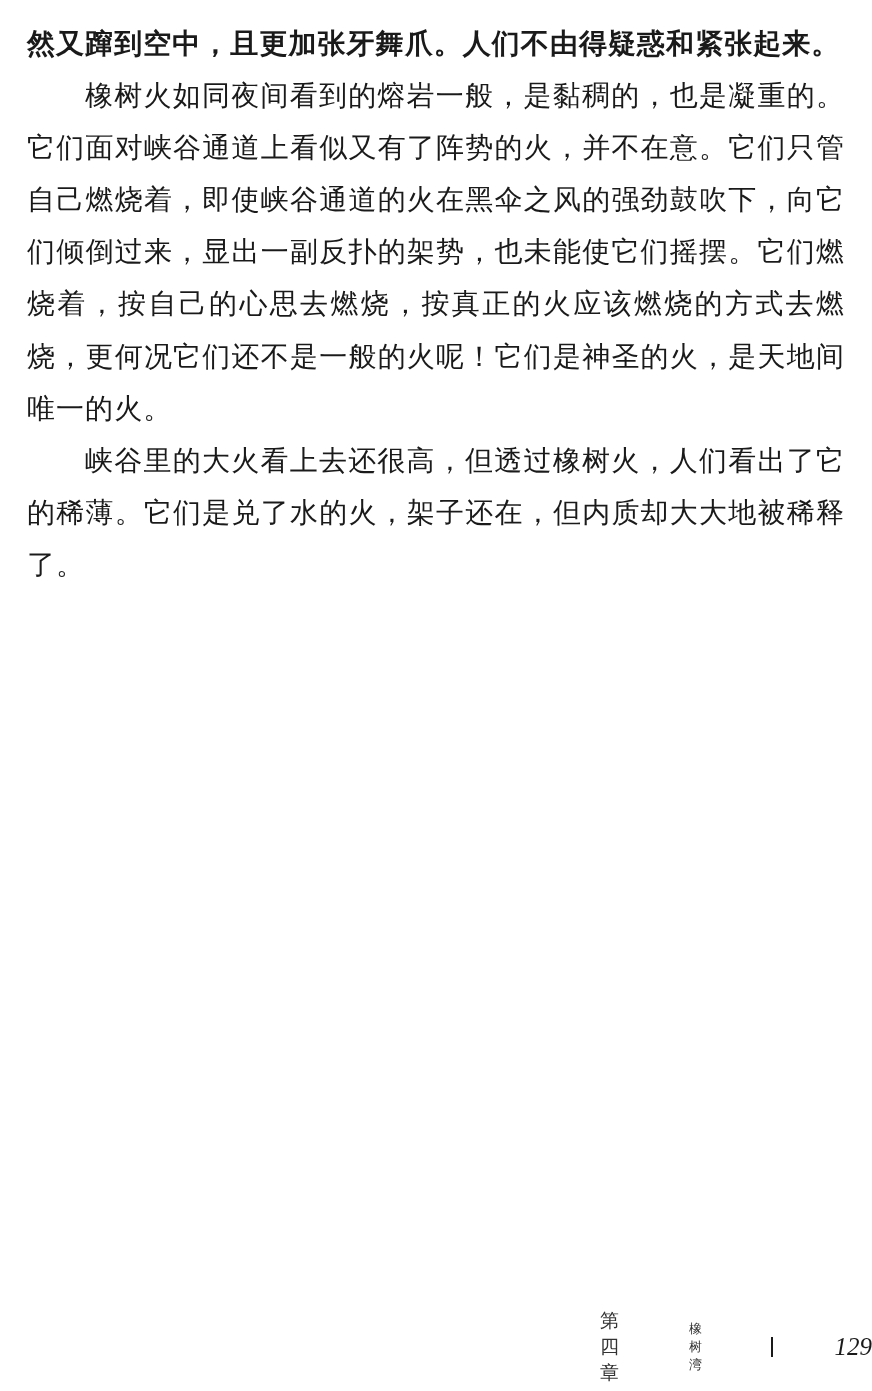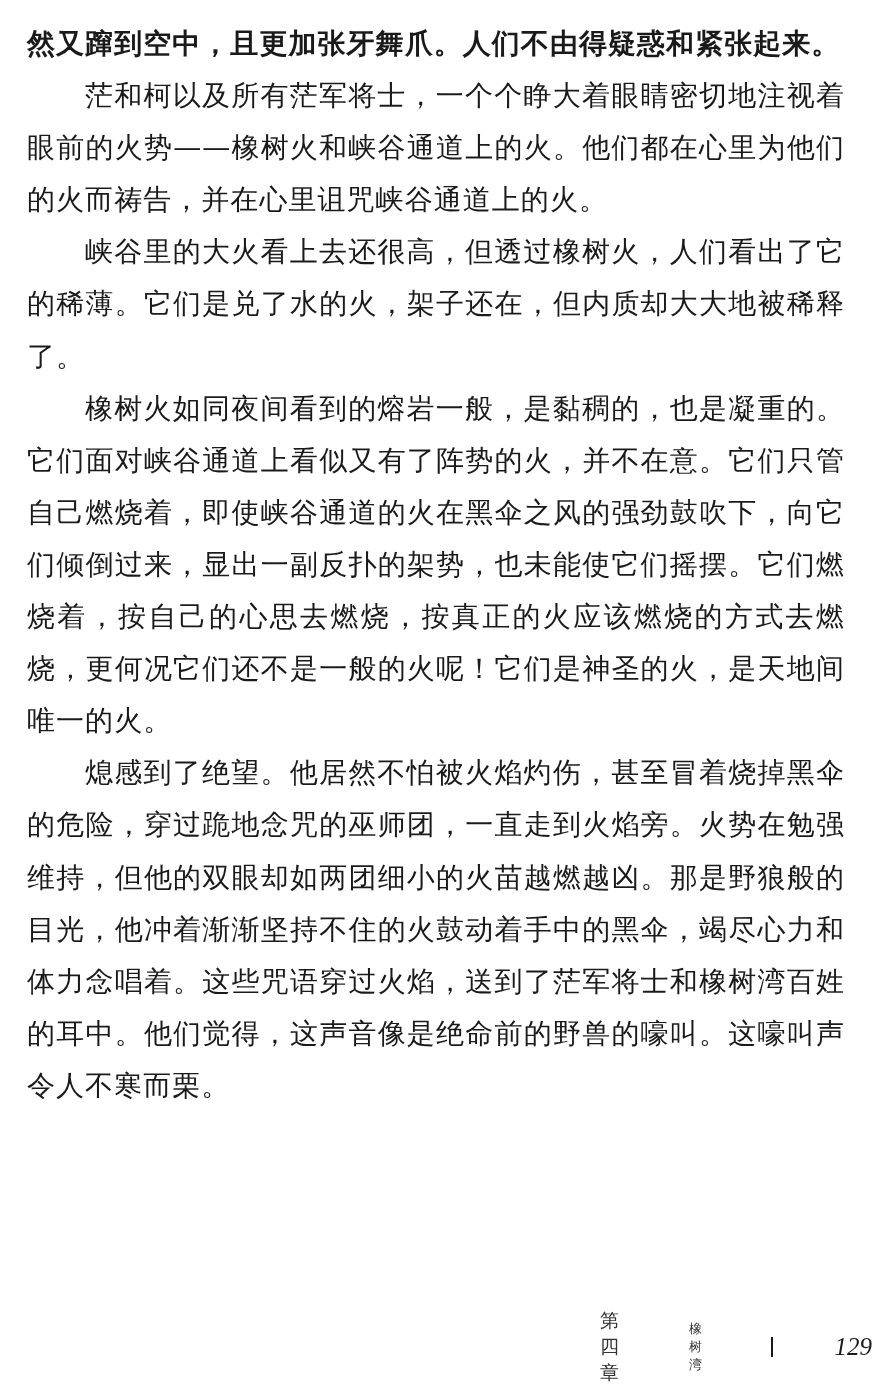--- a/index.html
+++ b/index.html
@@ -70,24 +70,22 @@
       font-size: 25px;
       color: #1a1a1a;
       text-align: right;
     }
   </style>
 </head>
 <body>
 
 <div class="page-body">
   <p class="para cont">然又蹿到空中，且更加张牙舞爪。人们不由得疑惑和紧张起来。</p>
-  <p class="para">茫和柯以及所有茫军将士，一个个睁大着眼睛密切地注视着眼前的火势——橡树火和峡谷通道上的火。他们都在心里为他们的火而祷告，并在心里诅咒峡谷通道上的火。</p>
+  <p class="para">橡树火如同夜间看到的熔岩一般，是黏稠的，也是凝重的。它们面对峡谷通道上看似又有了阵势的火，并不在意。它们只管自己燃烧着，即使峡谷通道的火在黑伞之风的强劲鼓吹下，向它们倾倒过来，显出一副反扑的架势，也未能使它们摇摆。它们燃烧着，按自己的心思去燃烧，按真正的火应该燃烧的方式去燃烧，更何况它们还不是一般的火呢！它们是神圣的火，是天地间唯一的火。</p>
   <p class="para">峡谷里的大火看上去还很高，但透过橡树火，人们看出了它的稀薄。它们是兑了水的火，架子还在，但内质却大大地被稀释了。</p>
-  <p class="para">橡树火如同夜间看到的熔岩一般，是黏稠的，也是凝重的。它们面对峡谷通道上看似又有了阵势的火，并不在意。它们只管自己燃烧着，即使峡谷通道的火在黑伞之风的强劲鼓吹下，向它们倾倒过来，显出一副反扑的架势，也未能使它们摇摆。它们燃烧着，按自己的心思去燃烧，按真正的火应该燃烧的方式去燃烧，更何况它们还不是一般的火呢！它们是神圣的火，是天地间唯一的火。</p>
-  <p class="para">熄感到了绝望。他居然不怕被火焰灼伤，甚至冒着烧掉黑伞的危险，穿过跪地念咒的巫师团，一直走到火焰旁。火势在勉强维持，但他的双眼却如两团细小的火苗越燃越凶。那是野狼般的目光，他冲着渐渐坚持不住的火鼓动着手中的黑伞，竭尽心力和体力念唱着。这些咒语穿过火焰，送到了茫军将士和橡树湾百姓的耳中。他们觉得，这声音像是绝命前的野兽的嚎叫。这嚎叫声令人不寒而栗。</p>
 </div>
 
 <div class="footer">
   <span class="footer-chapter">第四章</span>
   <span class="footer-title">橡树湾</span>
   <span class="footer-sep"></span>
   <span class="footer-page">129</span>
 </div>
 
 </body></html>

